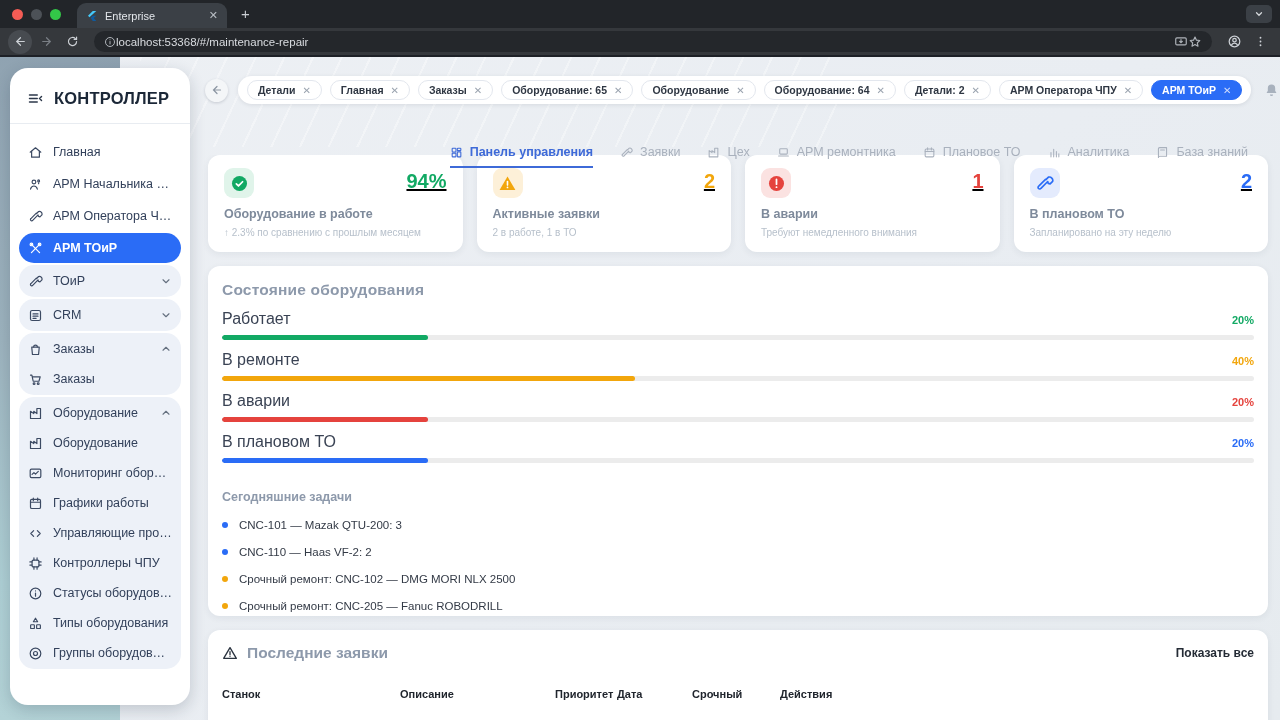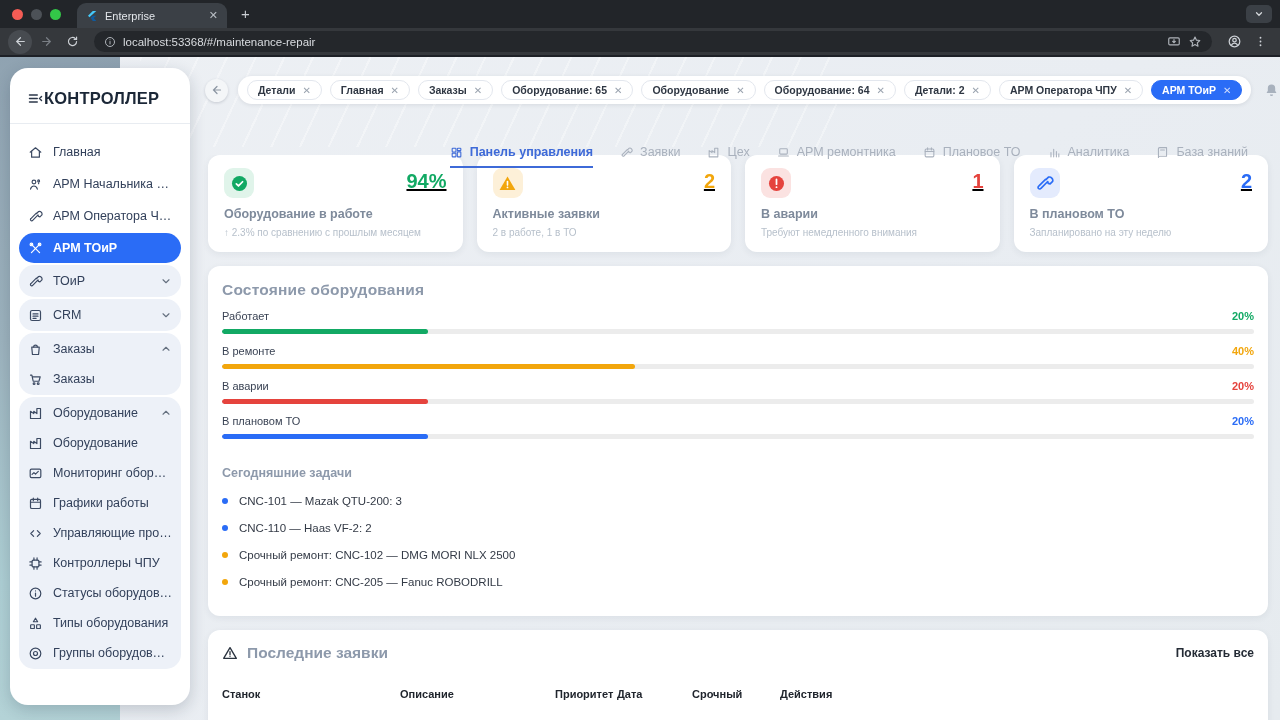--- a/index.html
+++ b/index.html
@@ -18,36 +18,36 @@
   .btab { width:150px; height:25px; background:#3b4046; border-radius:9px 9px 0 0; display:flex; align-items:center; gap:7px; padding:0 9px; color:#e4e7eb; font-size:11px; }
   .btab .flabel { flex:1; white-space:nowrap; overflow:hidden; }
   .btab .tclose { color:#b9bec5; font-size:11px; }
   .newtab { color:#c9cdd2; font-size:15px; margin:0 0 6px 14px; }
   .tabstrip-chevron { position:absolute; right:8px; top:5px; width:26px; height:18px; background:#3b4046; border-radius:5px; display:flex; align-items:center; justify-content:center; color:#d4d7db; }
 
   .browser-toolbar { height:29px; background:#35383c; display:flex; align-items:center; padding:0 8px; gap:2px; border-bottom:2px solid #1d2026; }
   .nav-ico { width:24px; height:24px; border-radius:50%; display:flex; align-items:center; justify-content:center; color:#cdd1d6; }
   .nav-ico.back { background:#474b50; }
   .nav-ico.fwd { color:#7a7f85; }
-  .urlbar { flex:1; height:21px; background:#24272b; border-radius:11px; margin:0 8px; display:flex; align-items:center; gap:7px; padding:0 10px; color:#d9dce0; font-size:11.5px; }
+  .urlbar { flex:1; height:21px; background:#24272b; border-radius:11px; margin:0 8px; display:flex; align-items:center; padding:0 10px; color:#d9dce0; font-size:11.5px; }
   .urlbar .url-text { flex:1; }
   .urlbar .u-ico { color:#aeb3b9; }
 
   
   .app { position:absolute; top:57px; left:0; width:1280px; height:663px; overflow:hidden;
     background: linear-gradient(140deg,#edf0f4 0%, #e9edf2 55%, #e6ebef 100%); }
   .app::before { content:""; position:absolute; left:0; top:0; width:120px; height:100%;
     background: linear-gradient(195deg,#8ea1b0 0%, #9db3be 45%, #aecfd4 80%, #b4d3d7 100%); }
   .app::after { content:""; position:absolute; left:140px; top:0; width:700px; height:90px;
     background: repeating-linear-gradient(115deg, rgba(255,255,255,.35) 0 2px, transparent 2px 26px); pointer-events:none; }
 
   
   .sidebar { position:absolute; left:10px; top:11px; width:180px; height:637px; background:#ffffff;
     border-radius:18px; box-shadow:0 5px 16px rgba(25,38,60,.20); overflow:hidden; z-index:3; }
-  .sb-header { display:flex; align-items:center; padding:21px 10px 15px 17px; color:#1b2737; }
+  .sb-header { display:flex; align-items:center; gap:10px; padding:21px 10px 15px 17px; color:#1b2737; }
   .sb-title { font-size:16.5px; font-weight:bold; letter-spacing:.2px; }
   .sb-divider { height:1px; background:#e8ecf1; margin:0; }
   .sb-items { padding:13px 9px 0 9px; }
   .sb-row { display:flex; align-items:center; gap:10px; height:30px; margin-bottom:2px; border-radius:15px; padding:0 9px; font-size:12.5px; color:#32405a; }
   .sb-row .sb-ic { color:#3c4a63; flex:0 0 auto; }
   .sb-row .sb-label { white-space:nowrap; overflow:hidden; text-overflow:ellipsis; flex:1; }
   .sb-row .sb-chev { color:#65707f; margin-left:auto; flex:0 0 auto; }
   .sb-row.active { background:#2a6cf6; color:#ffffff; font-weight:bold; }
   .sb-row.active .sb-ic { color:#ffffff; }
   .sb-group { background:#edf1f8; border-radius:15px; margin:2px 0; padding:1px 0; }
@@ -78,21 +78,21 @@
   .sc-icon { width:30px; height:30px; border-radius:9px; display:flex; align-items:center; justify-content:center; }
   .sc-value { font-size:20px; font-weight:bold; line-height:1; margin-top:3px; }
   .sc-title { margin-top:9px; font-size:12.5px; color:#7e8a9b; font-weight:bold; }
   .sc-sub { margin-top:6px; font-size:10px; color:#b7c0cb; }
 
   .panel { background:#fff; border-radius:12px; box-shadow:0 2px 7px rgba(40,52,70,.07); }
   .status-card { padding:15px 14px; height:350px; margin-bottom:14px; }
   .section-title { font-size:15.5px; color:#8d99ab; font-weight:bold; letter-spacing:.2px; }
   .bar-row { margin-top:11px; }
   .bar-head { display:flex; justify-content:space-between; align-items:baseline; }
-  .bar-label { font-size:11px; color:#3a4354; }
+  .bar-label { font-size:16px; color:#3a4354; }
   .bar-pct { font-size:11px; font-weight:bold; }
   .track { height:5px; background:#ececec; border-radius:3px; margin-top:7px; overflow:hidden; }
   .fill { height:100%; border-radius:3px; }
   .tasks-title { margin-top:27px; font-size:12.5px; color:#8d99ab; font-weight:bold; }
   .task { display:flex; align-items:center; gap:11px; margin-top:15px; font-size:11.5px; color:#333a46; }
   .task-dot { width:6px; height:6px; border-radius:50%; flex:0 0 auto; }
 
   .requests-card { padding:14px; height:180px; }
   .req-head { display:flex; align-items:center; gap:9px; }
   .req-title { font-size:15.5px; color:#8d99ab; font-weight:bold; }

